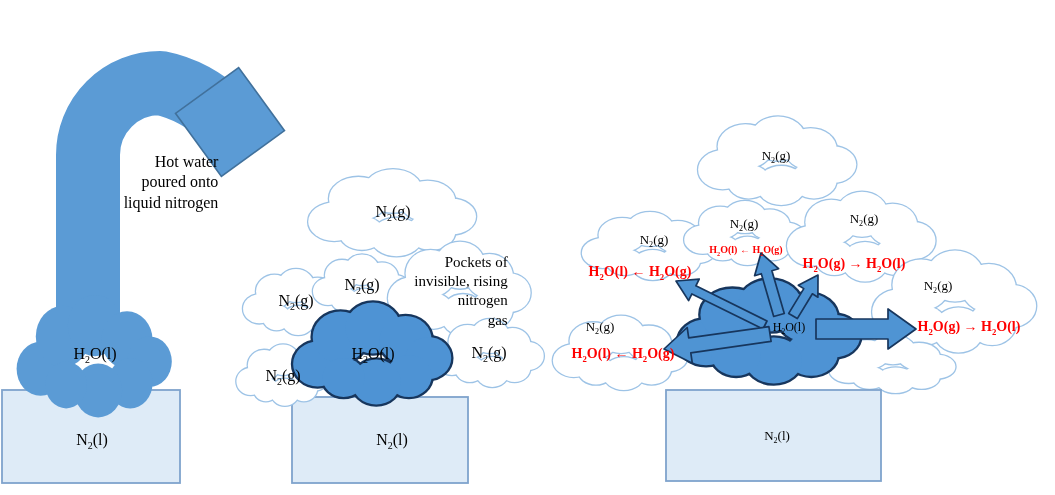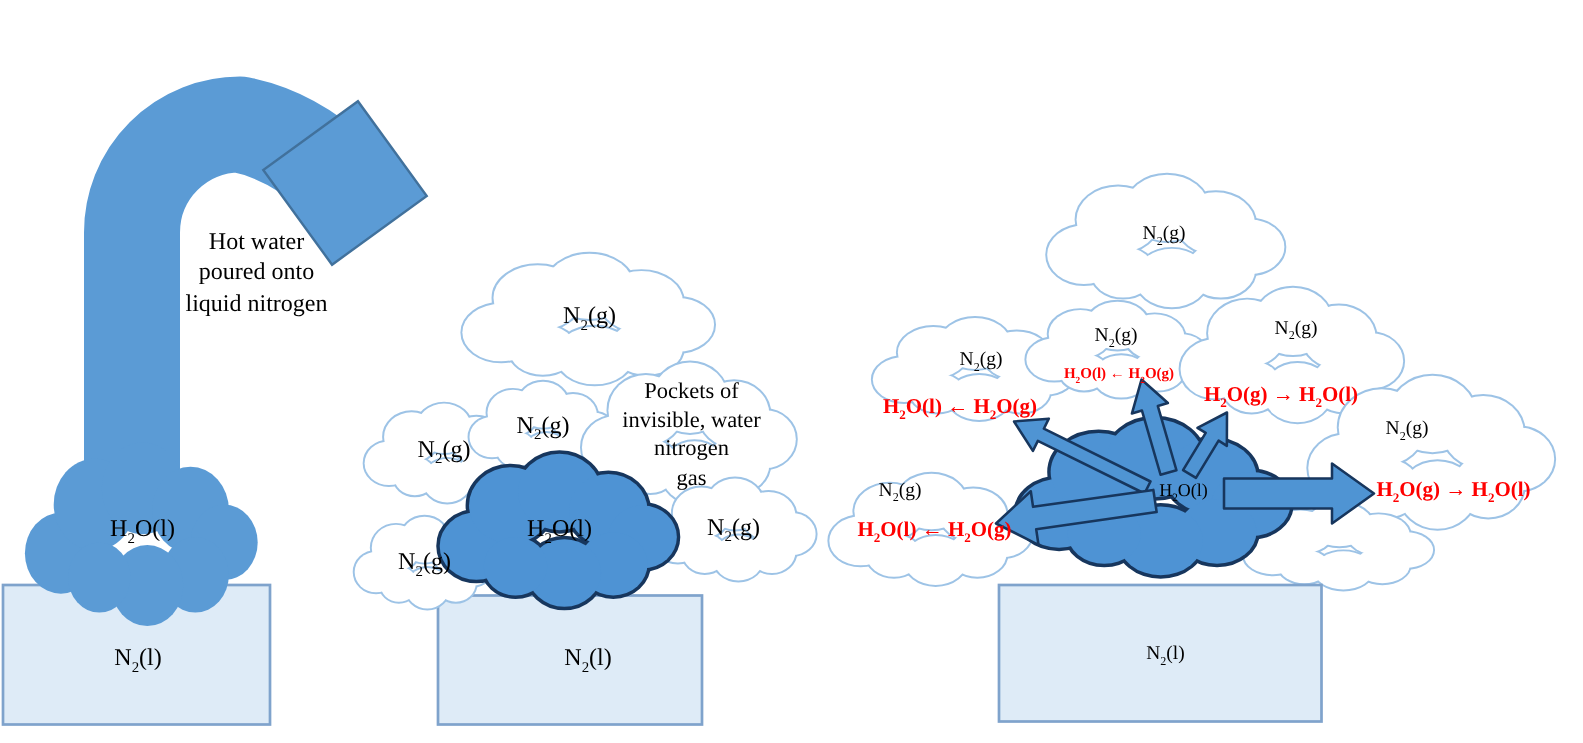--- a/index.html
+++ b/index.html
@@ -3,21 +3,21 @@
 <meta charset="utf-8">
 <style>
   html,body{margin:0;padding:0;background:#fff;}
   .stage{
     position:relative;width:1055px;height:495px;background:#fff;overflow:hidden;
     font-family:"Liberation Serif","DejaVu Serif",serif;
   }
   .stage svg{position:absolute;left:0;top:0;}
   .lbl{
     position:absolute;transform:translate(-50%,-50%);
-    color:#000;text-align:center;white-space:pre-line;line-height:1.28;
+    color:#000;text-align:right;white-space:pre-line;line-height:1.28;
     font-family:"Liberation Serif","DejaVu Serif",serif;
   }
   .s16{font-size:16px;}
   .s15{font-size:15px;}
   .s13{font-size:13px;}
   .s12{font-size:12px;}
   .red{color:#FF0000;font-weight:bold;font-size:14px;white-space:nowrap;}
   .red.small{font-size:10px;}
   sub{font-size:0.62em;}
   
@@ -132,21 +132,21 @@
 liquid nitrogen</div>
   <div class="lbl s16" style="left:95px;top:355px;">H<sub>2</sub>O(l)</div>
   <div class="lbl s16" style="left:92px;top:441px;">N<sub>2</sub>(l)</div>
 
   <div class="lbl s16" style="left:393px;top:213px;">N<sub>2</sub>(g)</div>
   <div class="lbl s16" style="left:296px;top:302px;">N<sub>2</sub>(g)</div>
   <div class="lbl s16" style="left:362px;top:286px;">N<sub>2</sub>(g)</div>
   <div class="lbl s16" style="left:489px;top:354px;">N<sub>2</sub>(g)</div>
   <div class="lbl s16" style="left:283px;top:377px;">N<sub>2</sub>(g)</div>
   <div class="lbl s15" style="left:461px;top:291px;">Pockets of
-invisible, water
+invisible, rising
 nitrogen
 gas</div>
   <div class="lbl s16" style="left:373px;top:355px;">H<sub>2</sub>O(l)</div>
   <div class="lbl s16" style="left:392px;top:441px;">N<sub>2</sub>(l)</div>
 
   <div class="lbl s13" style="left:776px;top:157px;">N<sub>2</sub>(g)</div>
   <div class="lbl s13" style="left:744px;top:225px;">N<sub>2</sub>(g)</div>
   <div class="lbl s13" style="left:654px;top:241px;">N<sub>2</sub>(g)</div>
   <div class="lbl s13" style="left:864px;top:220px;">N<sub>2</sub>(g)</div>
   <div class="lbl s13" style="left:938px;top:287px;">N<sub>2</sub>(g)</div>

